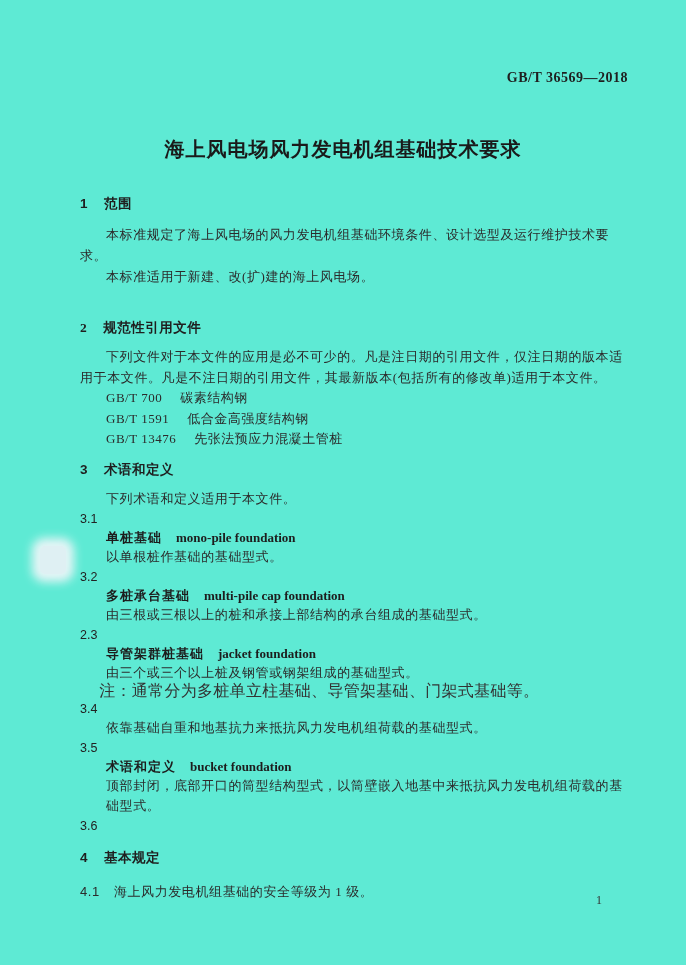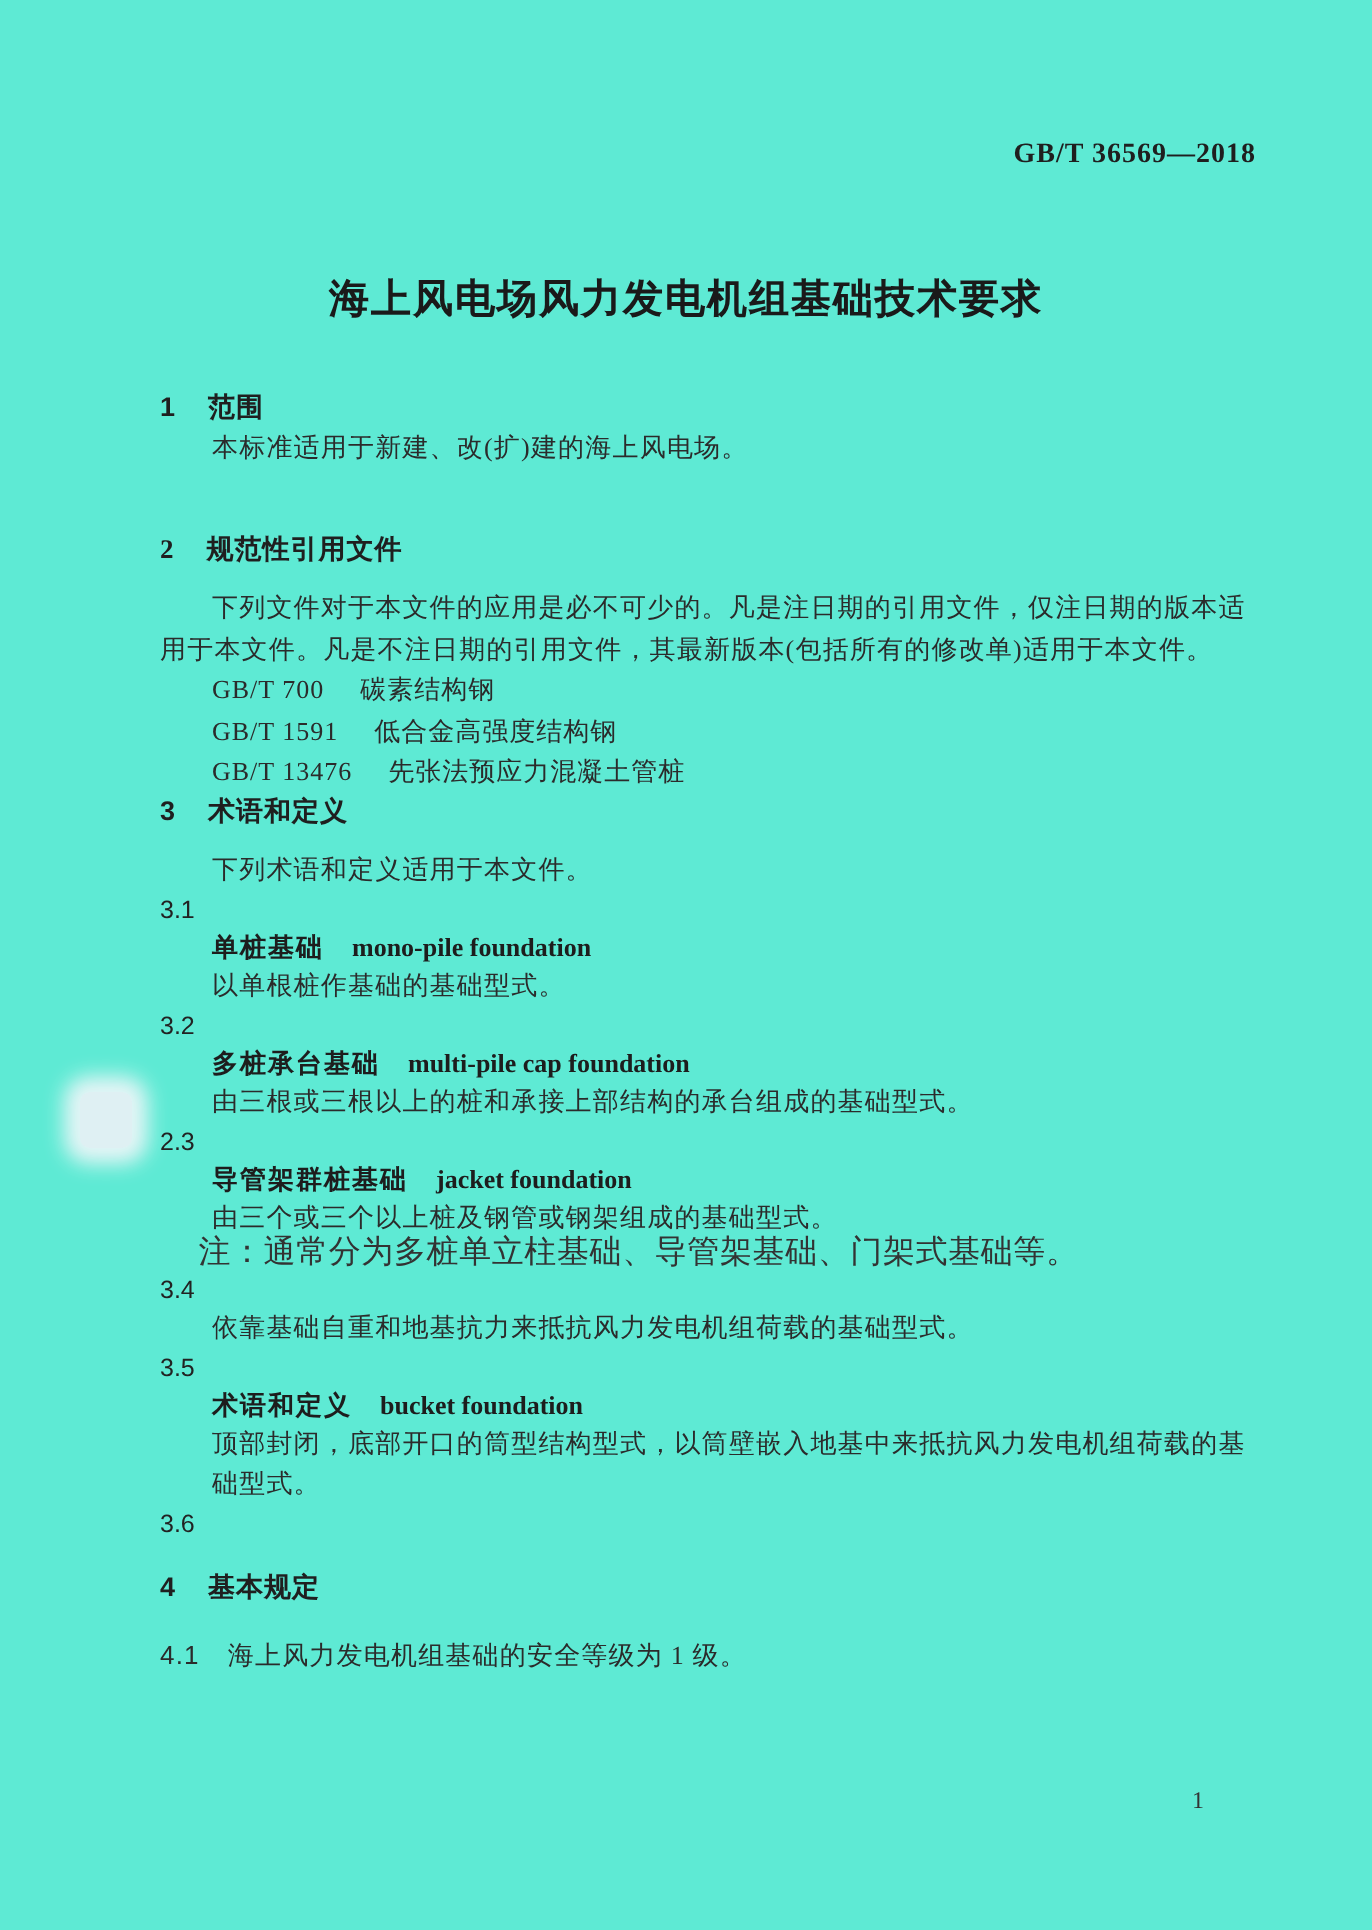--- a/index.html
+++ b/index.html
@@ -114,21 +114,21 @@
     background:#edf1f7;
     border-radius:5px;
     box-shadow:0 0 10px 8px #f3f6fa;
     opacity:0.9;
   }
   
   .mt-s1h{margin-top:195px;}
   .mt-p1{margin-top:11px;}
   .mt-s2h{margin-top:32px;font-family:Liberation Serif, serif;}
   .mt-s2p{margin-top:9px;}
-  .mt-s3h{}
+  .mt-s3h{margin-top:11px;}
   .mt-s3i{margin-top:9px;}
   .mt-termnum{margin-top:1px;}
   .mt-s4h{margin-top:14px;}
   .mt-41{margin-top:14px;}
 </style>
 </head>
 <body>
 
 <div class="doc-page">
 
@@ -136,20 +136,21 @@
 
   <div class="doc-code">GB/T 36569—2018</div>
 
   <div class="doc-title">海上风电场风力发电机组基础技术要求</div>
 
   <div class="content">
 
     <div class="sec-heading mt-s1h">
       <span class="sec-num">1</span><span>范围</span>
     </div>
+    <div class="para mt-p1">本标准规定了海上风电场的风力发电机组基础环境条件、设计选型及运行维护技术要求。</div>
     <div class="para">本标准适用于新建、改(扩)建的海上风电场。</div>
 
     <div class="sec-heading mt-s2h">
       <span class="sec-num">2</span><span>规范性引用文件</span>
     </div>
     <div class="para mt-s2p">下列文件对于本文件的应用是必不可少的。凡是注日期的引用文件，仅注日期的版本适用于本文件。凡是不注日期的引用文件，其最新版本(包括所有的修改单)适用于本文件。</div>
     <div class="ref-line">
       <span class="ref-code">GB/T 700</span><span>碳素结构钢</span>
     </div>
     <div class="ref-line">

